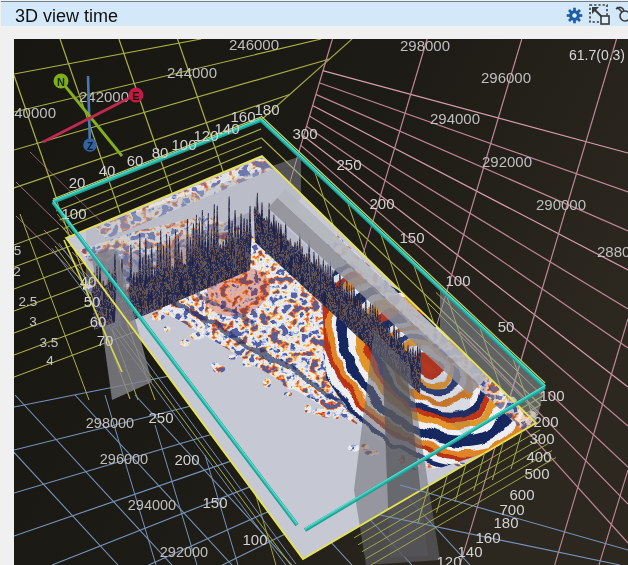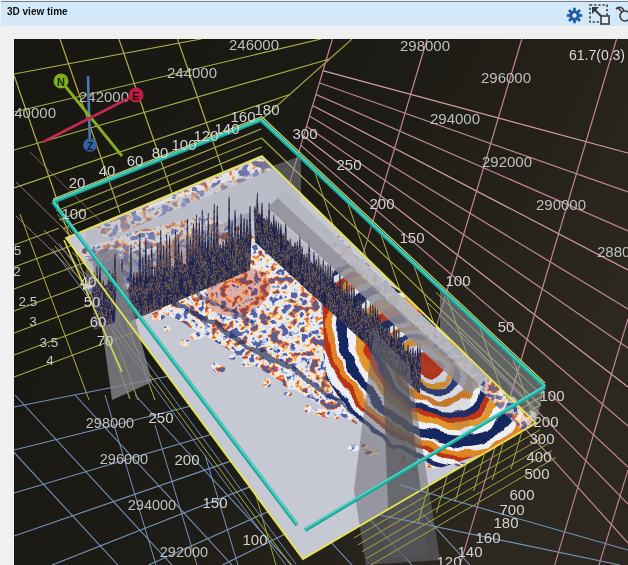--- a/index.html
+++ b/index.html
@@ -1,16 +1,16 @@
 <!DOCTYPE html>
 <html><head><meta charset="utf-8"><style>
 *{margin:0;padding:0;box-sizing:border-box}
 body{width:628px;height:565px;background:#f0f0f0;font-family:"Liberation Sans",sans-serif;position:relative;overflow:hidden}
 .tb{position:absolute;left:1px;top:1px;right:0;height:25px;background:#d3e8f9;border-top:1px solid #70808f}
-.tt{position:absolute;left:7px;top:6px;font-size:10px;font-weight:bold;color:#101010}
+.tt{position:absolute;left:15px;top:6px;font-size:18px;font-weight:normal;color:#101010}
 .vp{position:absolute;left:14px;top:39px;width:614px;height:526px;overflow:hidden}
 svg text{font-family:"Liberation Sans",sans-serif}
 </style></head><body>
 <div class="tb"></div>
 <div class="tt">3D view time</div>
 <svg width="19" height="19" viewBox="0 0 22 22" style="position:absolute;left:565px;top:6px">
 <g fill="#1d5ea6">
       <circle cx="11" cy="11" r="6.2"></circle>
 <g stroke="#1d5ea6" stroke-width="3.1">
 <line x1="11" y1="2" x2="11" y2="20"></line>

